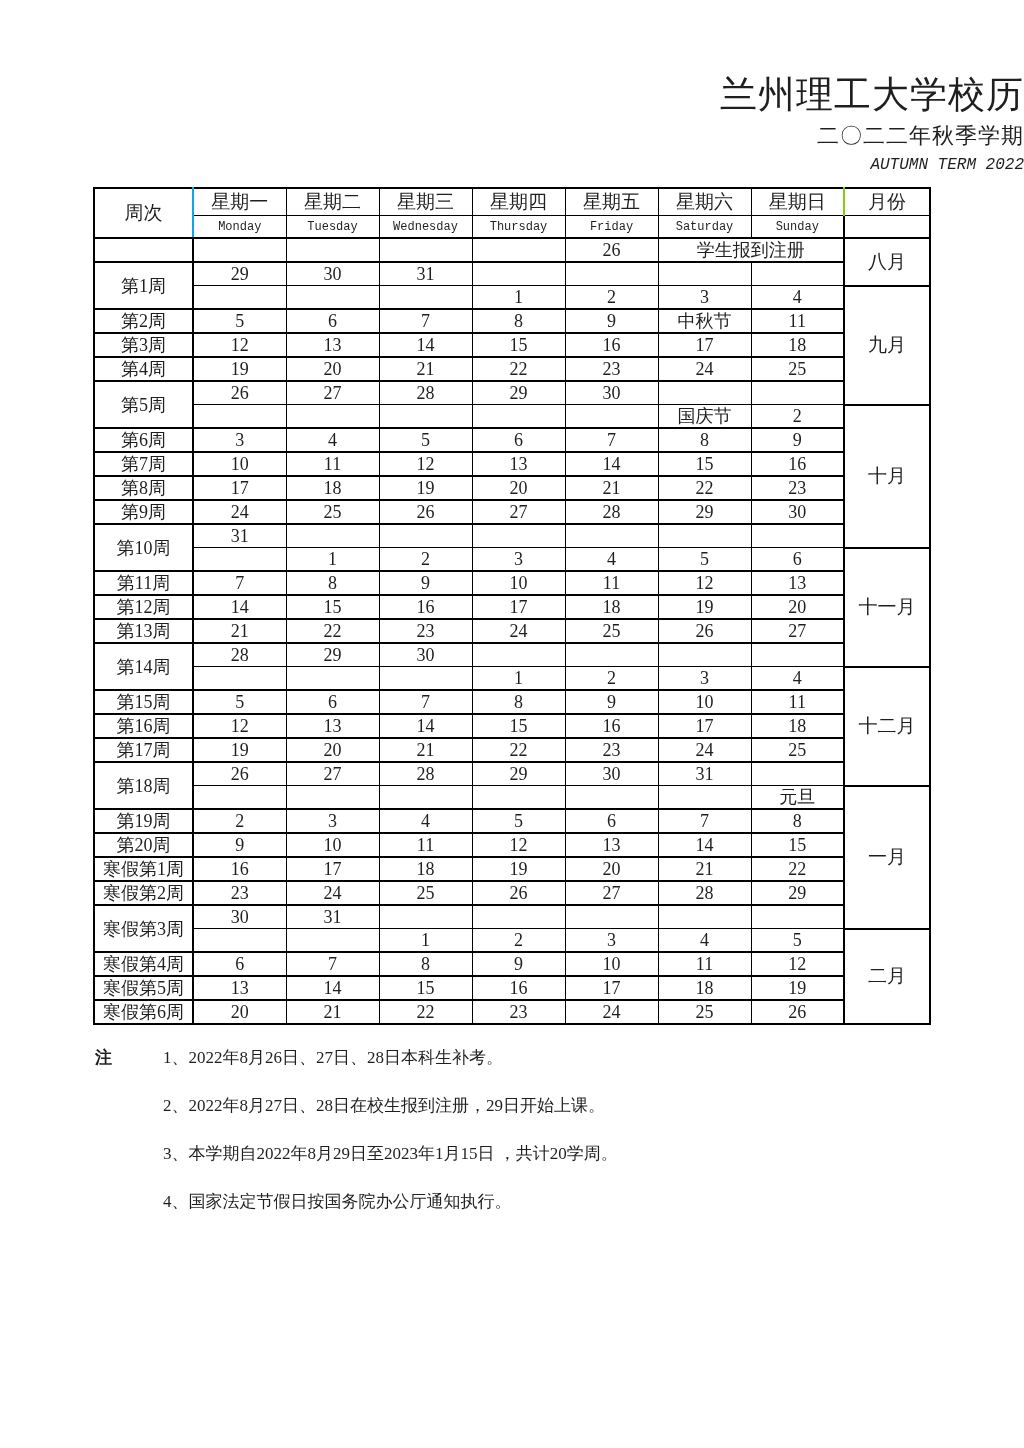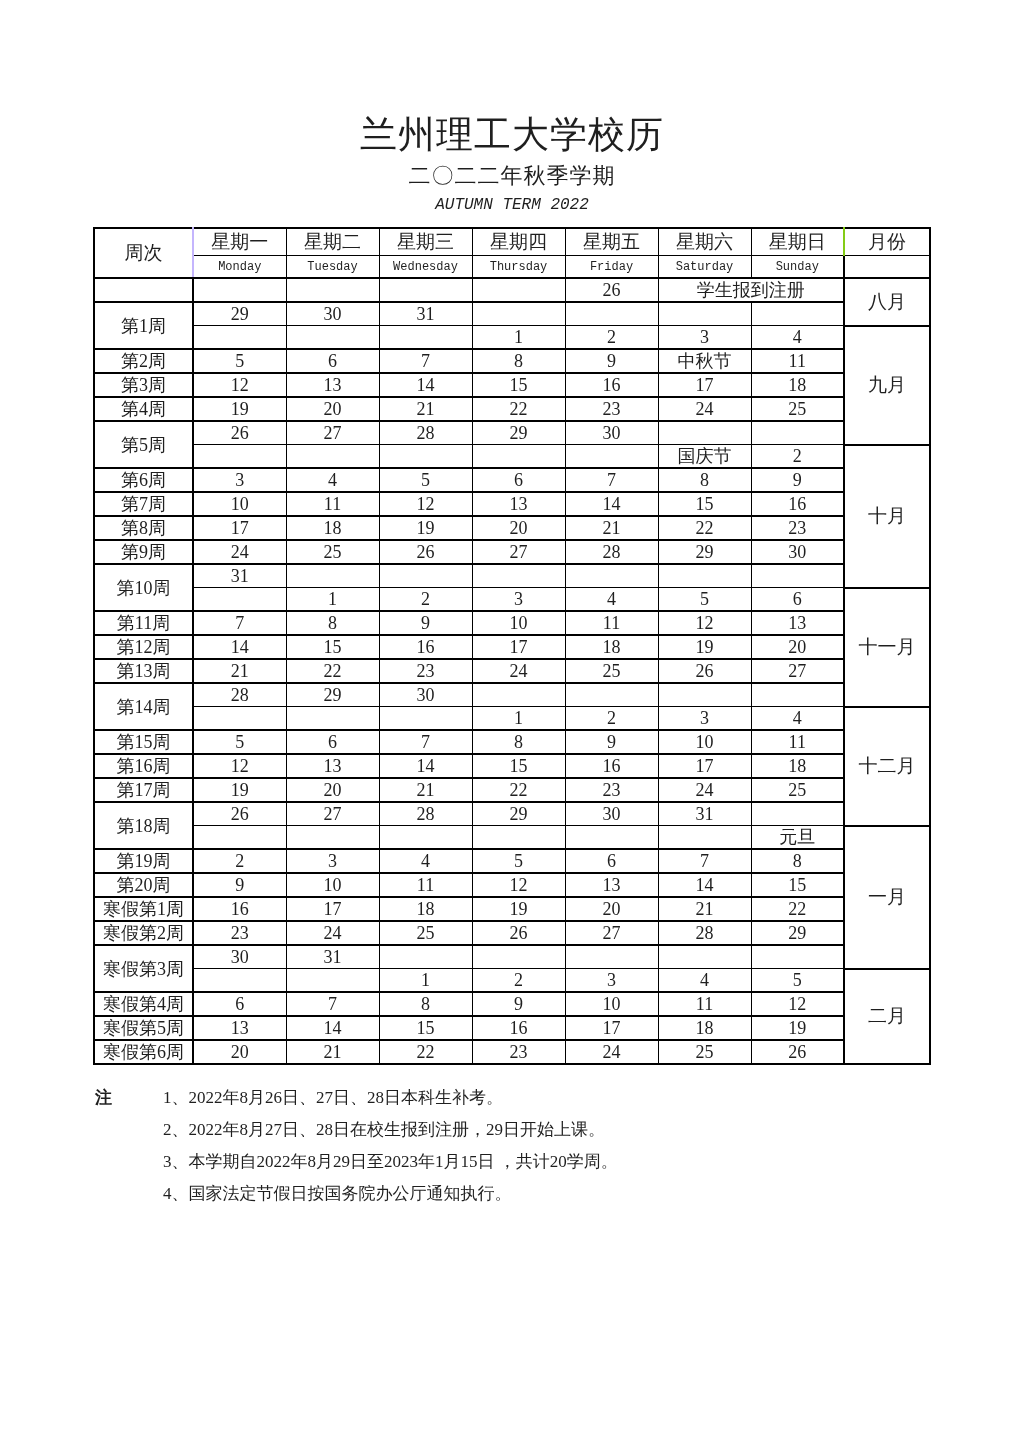--- a/index.html
+++ b/index.html
@@ -3,21 +3,21 @@
 <meta charset="utf-8">
 <style>
   html,body{margin:0;padding:0;background:#fff;}
   body{
     width:1024px;height:1448px;
     font-family:"Liberation Serif","DejaVu Serif",serif;
     color:#1f1f1f;
     -webkit-font-smoothing:antialiased;
   }
   .page{position:relative;width:1024px;height:1448px;overflow:hidden;}
-  .head{ text-align:center; padding-top:112px; }
+  .head{ text-align:right; padding-top:72px; }
   .title{
     font-size:37px; font-weight:normal; margin:0; line-height:46px;
     letter-spacing:1px;
   }
   .subtitle{ font-size:22px; line-height:26px; margin-top:5px; letter-spacing:1px;}
   .term-en{
     font-family:"Liberation Mono","DejaVu Sans Mono",monospace;
     font-size:16px; line-height:18px; margin-top:7px;font-style:italic;
   }
   table.cal{
@@ -25,42 +25,42 @@
     border-collapse:collapse; table-layout:fixed;
     border:2px solid #000;
   }
   .cal th, .cal td{
     border:1px solid #000;
     padding:0; text-align:center; vertical-align:middle;
     font-weight:normal; overflow:hidden; white-space:nowrap;
   }
   
   .cal thead th{ height:21px; font-size:19px; }
-  .cal th.corner{ border-right:2px solid #c4b5fd; border-bottom:2px solid #000; }
+  .cal th.corner{ border-right:2px solid #0ea5e9; border-bottom:2px solid #000; }
   .cal th.en{
     border-bottom:2px solid #000;
     font-family:"Liberation Mono","DejaVu Sans Mono",monospace;
     font-size:12px;
   }
   .cal th.mh{ border-left:2px solid #84cc16; }
   .cal th.ms{ border-left:2px solid #000; border-bottom:2px solid #000; }
   
   .cal tbody td{ height:21px; line-height:22px; font-size:18px; }
   .cal td.w{ border-right:2px solid #000; border-bottom:2px solid #000; font-size:18px; }
   .cal td.m{
     border-left:2px solid #000; border-top:2px solid #000; border-bottom:2px solid #000;
     font-size:19px;
     font-family:Liberation Serif, serif;
   }
   .cal td.d{ border-bottom:1px solid #000; }
   .cal td.g{ border-bottom:2px solid #000; }
   
   .notes{ display:flex; align-items:flex-start; margin:22px 0 0 95px; }
   .notes-label{ width:68px; font-size:17px; font-weight:bold; line-height:22px; }
-  .notes-items{ display:flex; flex-direction:column; gap:10px; }
+  .notes-items{ display:flex; flex-direction:column; gap:26px; }
   .note-item{ font-size:17px; line-height:22px; }
 </style>
 </head>
 <body>
 
 <div class="page">
 
   <div class="head">
     <h1 class="title">兰州理工大学校历</h1>
     <div class="subtitle">二〇二二年秋季学期</div>

